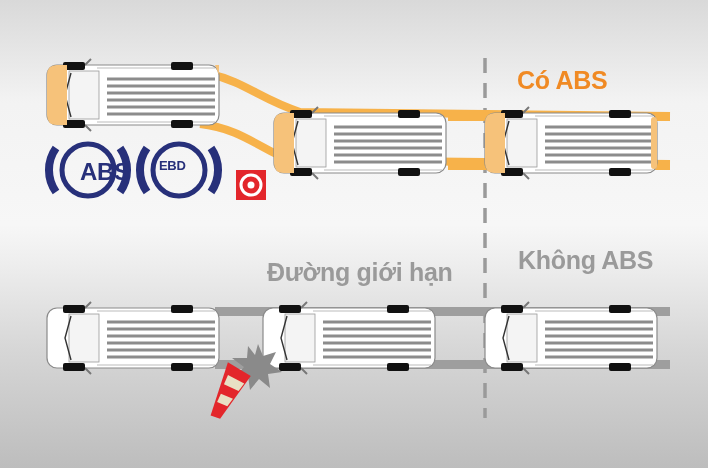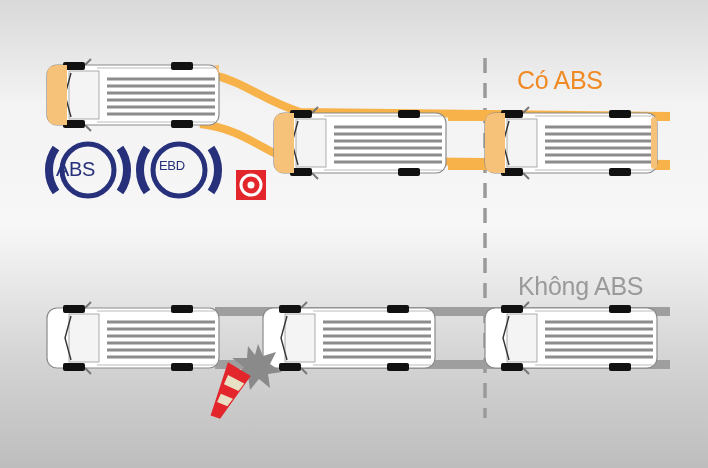--- a/index.html
+++ b/index.html
@@ -1,20 +1,20 @@
 <!DOCTYPE html>
 <html><head>
 <meta charset="utf-8">
 <style>
   html, body { margin:0; padding:0; }
   body { width:708px; height:468px; overflow:hidden; font-family:"Liberation Sans", sans-serif; }
   .stage { position:relative; width:708px; height:468px;
     background: linear-gradient(180deg, #d9d9d9 0%, #f3f3f3 22%, #f7f7f7 48%, #eeeeee 56%, #d6d6d6 75%, #bdbdbd 100%); overflow:hidden; }
   .abs-svg { position:absolute; left:0; top:0; }
-  .label { position:absolute; font-weight:normal; font-size:25px; white-space:nowrap; letter-spacing:-0.3px; }
+  .label { position:absolute; font-weight:bold; font-size:25px; white-space:nowrap; letter-spacing:-0.3px; }
   .label-orange { color:#f08a24; }
   .label-gray { color:#9a9a9a; }
 </style>
 </head>
 <body>
 
 <div class="stage">
 
   <svg class="abs-svg" width="708" height="468" viewBox="0 0 708 468">
     <defs>
@@ -106,18 +106,19 @@
 
     <polygon points="258,344 263,356 276,352 270,364 282,372 268,374 270,388 259,379 250,390 248,376 234,378 244,367 232,358 247,358 248,346 255,355" fill="#8a8a8a"></polygon>
 
     <g transform="translate(228,375) rotate(18)">
       <polygon points="-4,-12 22,-6 6,44 -4,44" fill="#e3262b"></polygon>
       <polygon points="0,0 18,3 15,12 -1,10" fill="#e8e0c4"></polygon>
       <polygon points="-1,20 12,21 9,30 -2,29" fill="#e8e0c4"></polygon>
     </g>
   </svg>
 
-  <div class="label" style="left:56px;top:158px;font-size:20px;color:#27307a;">ABS</div>
+  <div class="label" style="left:80px;top:158px;font-size:24px;color:#27307a;">ABS</div>
   <div class="label" style="left:159px;top:158px;font-size:13px;color:#27307a;">EBD</div>
 
   <div class="label label-orange" style="left:517px;top:66px;">Có ABS</div>
-  <div class="label label-gray" style="left:518px;top:272px;">Không ABS</div>
+  <div class="label label-gray" style="left:267px;top:258px;">Đường giới hạn</div>
+  <div class="label label-gray" style="left:518px;top:246px;">Không ABS</div>
 </div>
 
 </body></html>

